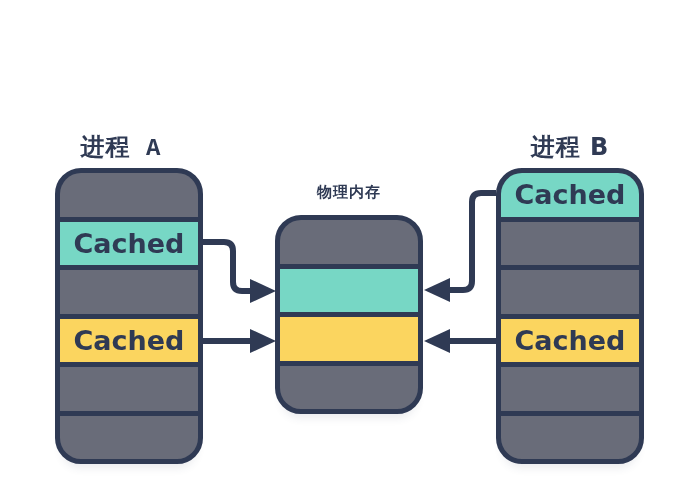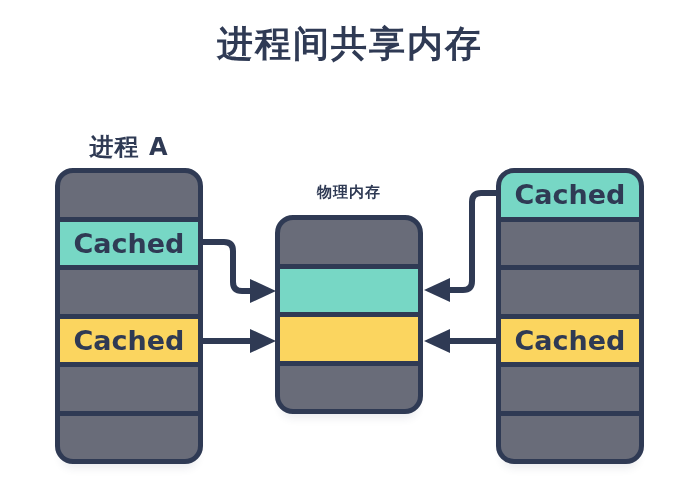--- a/index.html
+++ b/index.html
@@ -44,29 +44,29 @@
     color:var(--watermark_gray);
   }
   .col-label{
     position:absolute;
     text-align:center;
     font-size:24px;
     font-weight:800;
     letter-spacing:1px;
     color:var(--navy);
   }
-  .label-a{ left:55px;  top:131px; width:148px; }
+  .label-a{ left:47px;  top:131px; width:148px;font-family:Liberation Mono, monospace; }
   .label-mem{ left:275px; top:183px; width:148px; font-size:15px; }
   .label-b{ left:496px; top:131px; width:148px; }
   .column{
     position:absolute;
     box-sizing:border-box;
     background:var(--navy);
     border:5px solid var(--navy);
-    border-radius:18px;
+    border-radius:26px;
     overflow:hidden;
     display:flex;
     flex-direction:column;
     gap:5px;
     box-shadow:0 10px 8px -6px rgba(47,58,84,0.10);
   }
   .col-a  { left:55px;  top:168px; width:148px; height:296px; }
   .col-mem{ left:275px; top:215px; width:148px; height:199px; }
   .col-b  { left:496px; top:168px; width:148px; height:296px; }
   .row{
@@ -95,24 +95,24 @@
   .arrows polygon{
     fill:var(--navy);
     stroke:none;
   }
 </style>
 </head>
 <body>
 
 <div class="canvas">
 
-  <h1 class="title">进程间共享内存</h1>
 
   <div class="col-label label-a">进程 A</div>
   <div class="col-label label-mem">物理内存</div>
+  <div class="col-label label-b">进程 B</div>
 
   <div class="column col-a">
       <div class="row gray"></div>
       <div class="row teal">Cached</div>
       <div class="row gray"></div>
       <div class="row yellow">Cached</div>
       <div class="row gray"></div>
       <div class="row gray"></div>
     </div>
   <div class="column col-mem">

